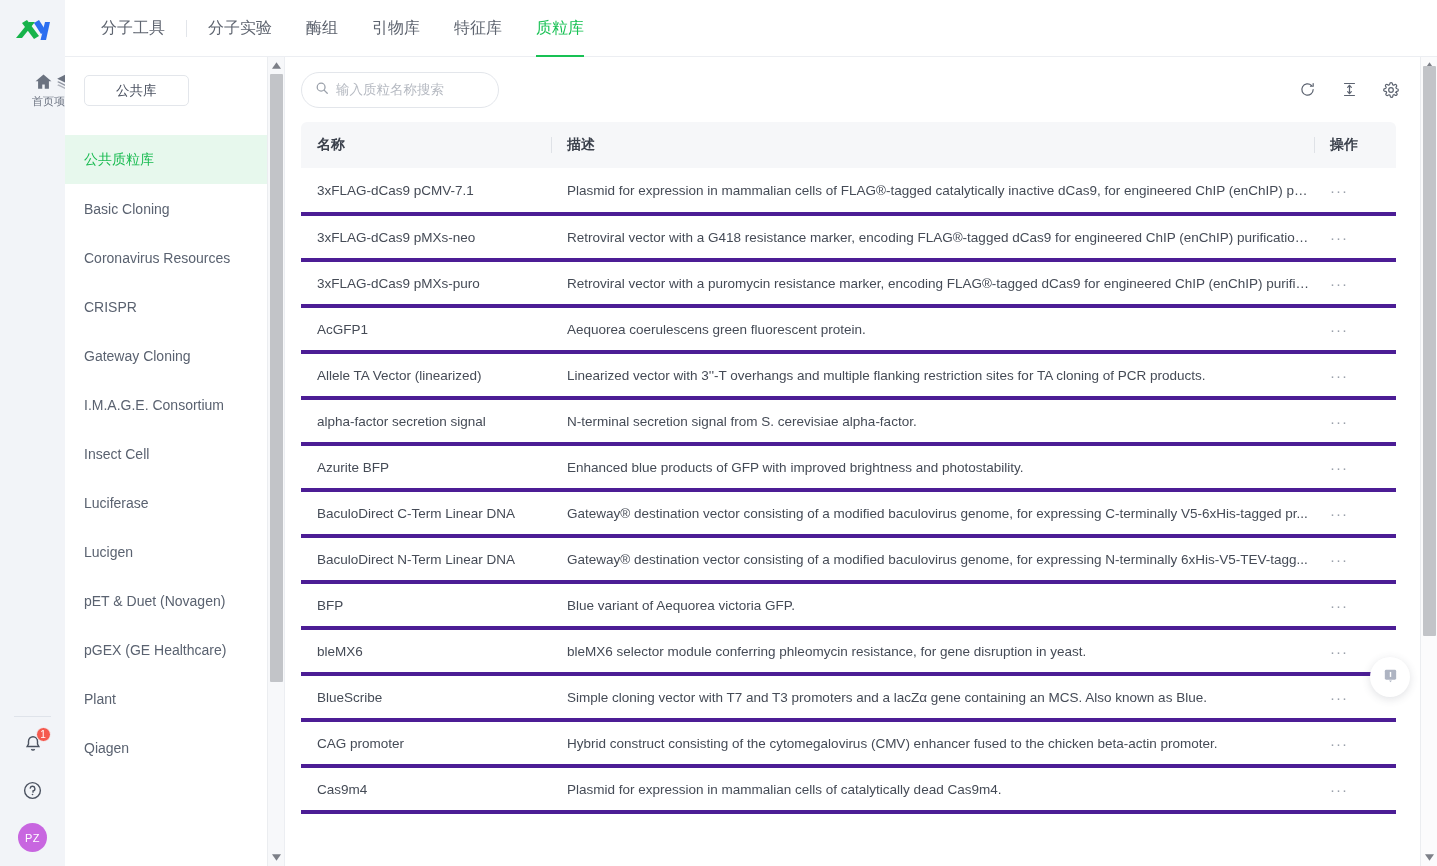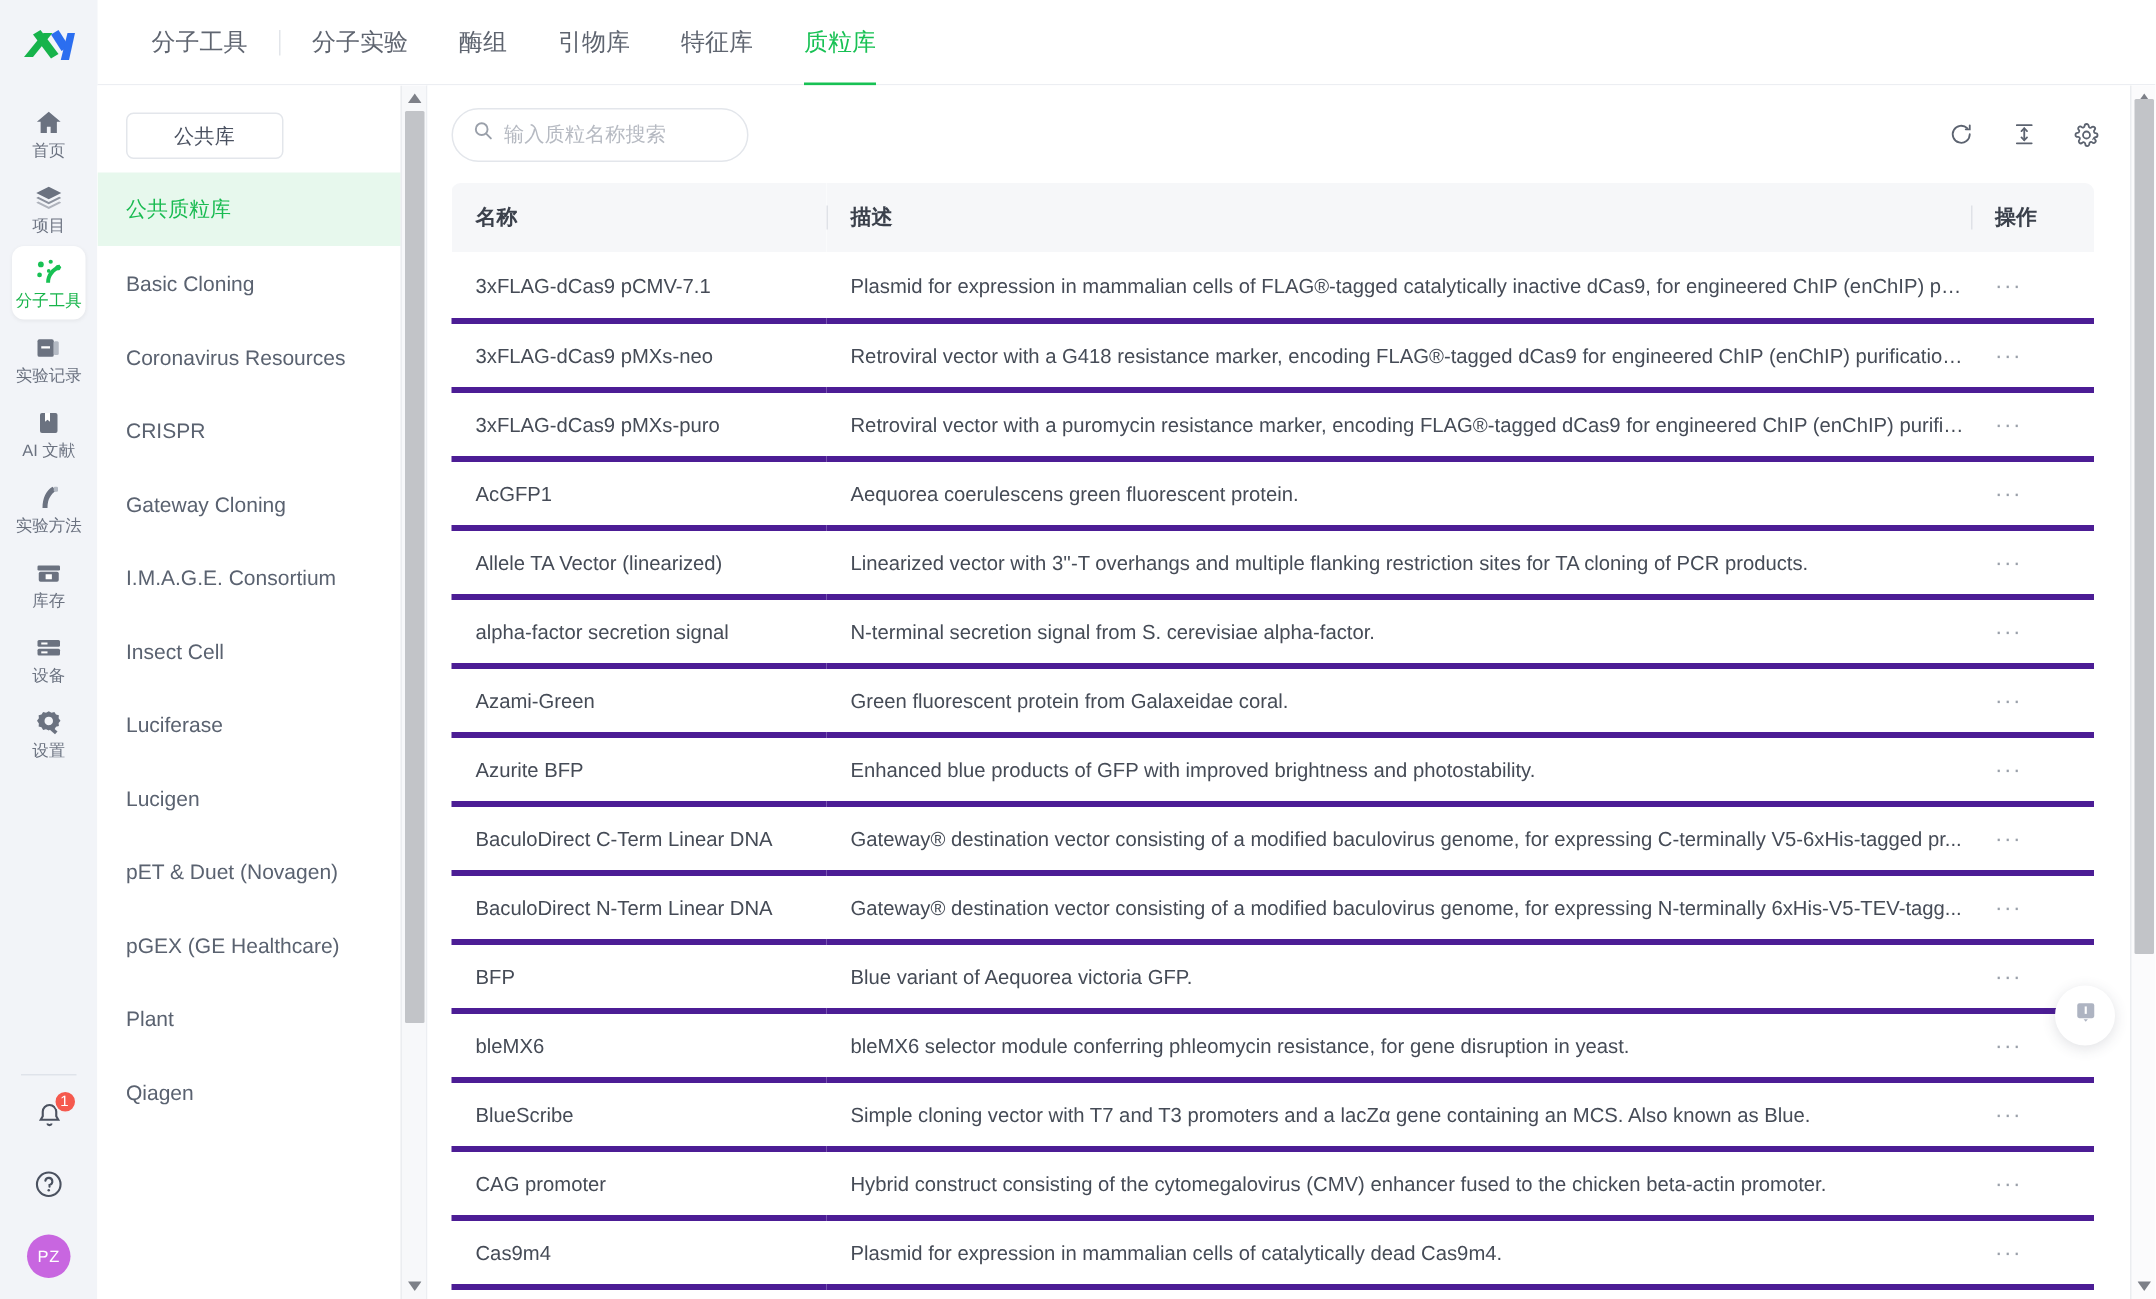--- a/index.html
+++ b/index.html
@@ -14,21 +14,21 @@
 
   
   .rail {
     width: 65px; height: 866px;
     background: #f2f4f8;
     display: flex; flex-direction: column; align-items: center;
     flex: 0 0 65px;
     position: relative;
   }
   .logo { width: 65px; height: 57px; display: flex; align-items: center; justify-content: center; }
-  .rail-items { margin-top: 7px; width: 100%; display: flex; flex-direction: column; align-items: center; }
+  .rail-items { margin-top: 7px; width: 100%; display: flex; flex-direction: row; align-items: center; padding-left: 32px; }
   .rail-item {
     width: 49px; height: 49px; margin-bottom: 1px;
     display: flex; flex-direction: column; align-items: center; justify-content: center;
     border-radius: 8px; cursor: pointer; color: #5a6474;
   }
   .rail-item .ico { height: 22px; display: flex; align-items: flex-end; }
   .rail-item .lbl { font-size: 11px; margin-top: 3px; line-height: 12px; white-space: nowrap; color: #6b7280; }
   .rail-item.active { background: #ffffff; box-shadow: 0 1px 3px rgba(0,0,0,0.06); }
   .rail-item.active .lbl { color: #18b44b; }
   .rail-bottom { position: absolute; bottom: 14px; width: 100%; display: flex; flex-direction: column; align-items: center; }
@@ -87,21 +87,21 @@
     display: inline-flex; align-items: center; justify-content: center;
     height: 31px; padding: 0 31px;
     border: 1px solid #e3e6eb; border-radius: 5px;
     font-size: 13.5px; color: #4a5160; background: #fff; cursor: pointer;
   }
   .cat-list { }
   .cat-item {
     height: 49px; display: flex; align-items: center;
     padding-left: 19px; font-size: 14px; color: #5a6270; cursor: pointer;
   }
-  .cat-item.active { background: #e7f8ed; color: #19bb51; }
+  .cat-item.active { background: #e7f8ed; color: #19bb51; margin-top: 20px; }
 
   
   .sbar {
     position: absolute; top: 0; right: 0; width: 17px; height: 100%;
     background: #f7f8fa; border-left: 1px solid #ebedf0;
   }
   .sbar .arr { position: absolute; left: 0; width: 17px; height: 17px; display: flex; align-items: center; justify-content: center; }
   .sbar .arr.up { top: 0; }
   .sbar .arr.down { bottom: 0; }
   .sbar .thumb { position: absolute; left: 2px; width: 13px; background: #c2c4c8; border-radius: 1px; }
@@ -469,25 +469,20 @@
                 <td>Allele TA Vector (linearized)</td>
                 <td>Linearized vector with 3''-T overhangs and multiple flanking restriction sites for TA cloning of PCR products.</td>
                 <td><span class="dots">···</span></td>
               </tr>
               <tr>
                 <td>alpha-factor secretion signal</td>
                 <td>N-terminal secretion signal from S. cerevisiae alpha-factor.</td>
                 <td><span class="dots">···</span></td>
               </tr>
               <tr>
-                <td>Azami-Green</td>
-                <td>Green fluorescent protein from Galaxeidae coral.</td>
-                <td><span class="dots">···</span></td>
-              </tr>
-              <tr>
                 <td>Azurite BFP</td>
                 <td>Enhanced blue products of GFP with improved brightness and photostability.</td>
                 <td><span class="dots">···</span></td>
               </tr>
               <tr>
                 <td>BaculoDirect C-Term Linear DNA</td>
                 <td>Gateway® destination vector consisting of a modified baculovirus genome, for expressing C-terminally V5-6xHis-tagged pr...</td>
                 <td><span class="dots">···</span></td>
               </tr>
               <tr>

